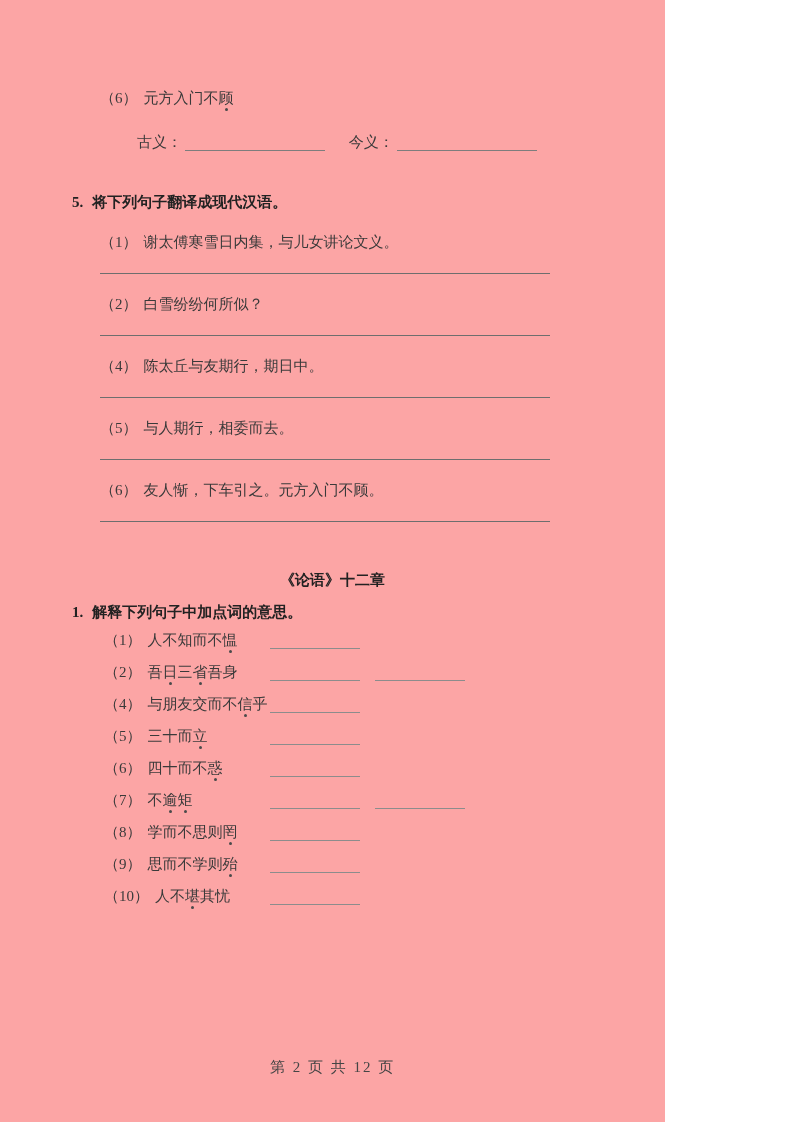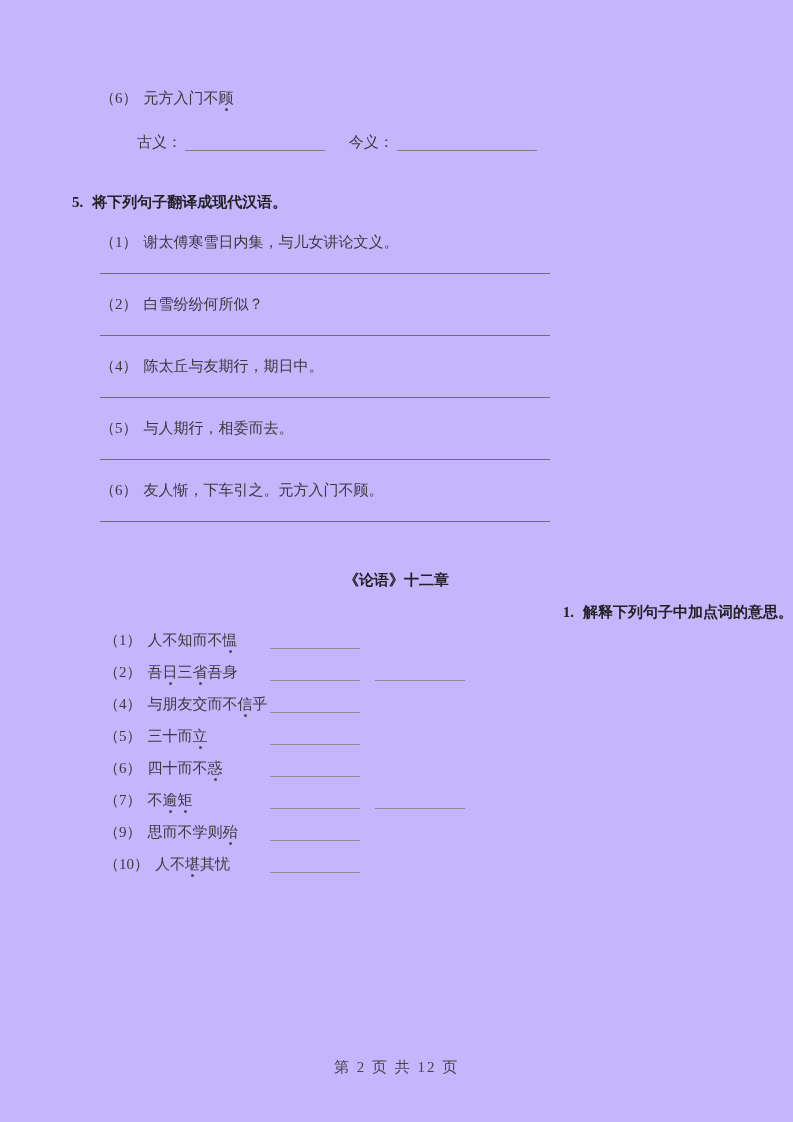--- a/index.html
+++ b/index.html
@@ -1,20 +1,20 @@
 <!DOCTYPE html>
 <html><head>
 <meta charset="utf-8">
 <style>
   html,body { margin:0; padding:0; background:#fff; }
   .page {
     position: relative;
-    width: 793px;
+    width: 665px;
     height: 1122px;
-    background: #c4b5fd;
+    background: #fca5a5;
     font-family: "Liberation Serif", serif;
     font-size: 15px;
     color: #3a3a3a;
     overflow: hidden;
   }
   .num { margin-right: 6px; }
   .hnum { margin-right: 9px; }
 
   
   .ch { position: relative; display: inline-block; }
@@ -66,21 +66,20 @@
     text-align: center;
     line-height: 20px;
     font-weight: bold;
     color: #222222;
   }
   .ly-heading {
     margin: 12px 0 0 72px;
     line-height: 20px;
     font-weight: bold;
     color: #222222;
-    text-align: right;
   }
   .ly-rows { margin: 8px 0 0 104px; }
   .ly-row { margin-top: 12px; line-height: 20px; white-space: nowrap; }
   .ly-row:first-child { margin-top: 0; }
   .ly-label { display: inline-block; width: 166px; }
 
   .footer {
     position: absolute;
     left: 0; right: 0;
     top: 1058px;
@@ -133,19 +132,20 @@
   <div class="ly-heading">
     <span class="hnum">1.</span><span>解释下列句子中加点词的意思。</span>
   </div>
   <div class="ly-rows" id="ly-rows">
       <div class="ly-row"><span class="ly-label"><span class="num">（1）</span><span class="ch">人不知而不</span><span class="ch dotted">愠</span></span><span class="blank short-blank"></span></div>
       <div class="ly-row"><span class="ly-label"><span class="num">（2）</span><span class="ch">吾</span><span class="ch dotted">日</span><span class="ch">三</span><span class="ch dotted">省</span><span class="ch">吾身</span></span><span class="blank short-blank"></span><span class="blank short-blank"></span></div>
       <div class="ly-row"><span class="ly-label"><span class="num">（4）</span><span class="ch">与朋友交而不</span><span class="ch dotted">信</span><span class="ch">乎</span></span><span class="blank short-blank"></span></div>
       <div class="ly-row"><span class="ly-label"><span class="num">（5）</span><span class="ch">三十而</span><span class="ch dotted">立</span></span><span class="blank short-blank"></span></div>
       <div class="ly-row"><span class="ly-label"><span class="num">（6）</span><span class="ch">四十而不</span><span class="ch dotted">惑</span></span><span class="blank short-blank"></span></div>
       <div class="ly-row"><span class="ly-label"><span class="num">（7）</span><span class="ch">不</span><span class="ch dotted">逾</span><span class="ch dotted">矩</span></span><span class="blank short-blank"></span><span class="blank short-blank"></span></div>
+      <div class="ly-row"><span class="ly-label"><span class="num">（8）</span><span class="ch">学而不思则</span><span class="ch dotted">罔</span></span><span class="blank short-blank"></span></div>
       <div class="ly-row"><span class="ly-label"><span class="num">（9）</span><span class="ch">思而不学则</span><span class="ch dotted">殆</span></span><span class="blank short-blank"></span></div>
       <div class="ly-row"><span class="ly-label"><span class="num">（10）</span><span class="ch">人不</span><span class="ch dotted">堪</span><span class="ch">其忧</span></span><span class="blank short-blank"></span></div>
     </div>
 
   <div class="footer">第 2 页 共 12 页</div>
 
 </div>
 
 </body></html>

